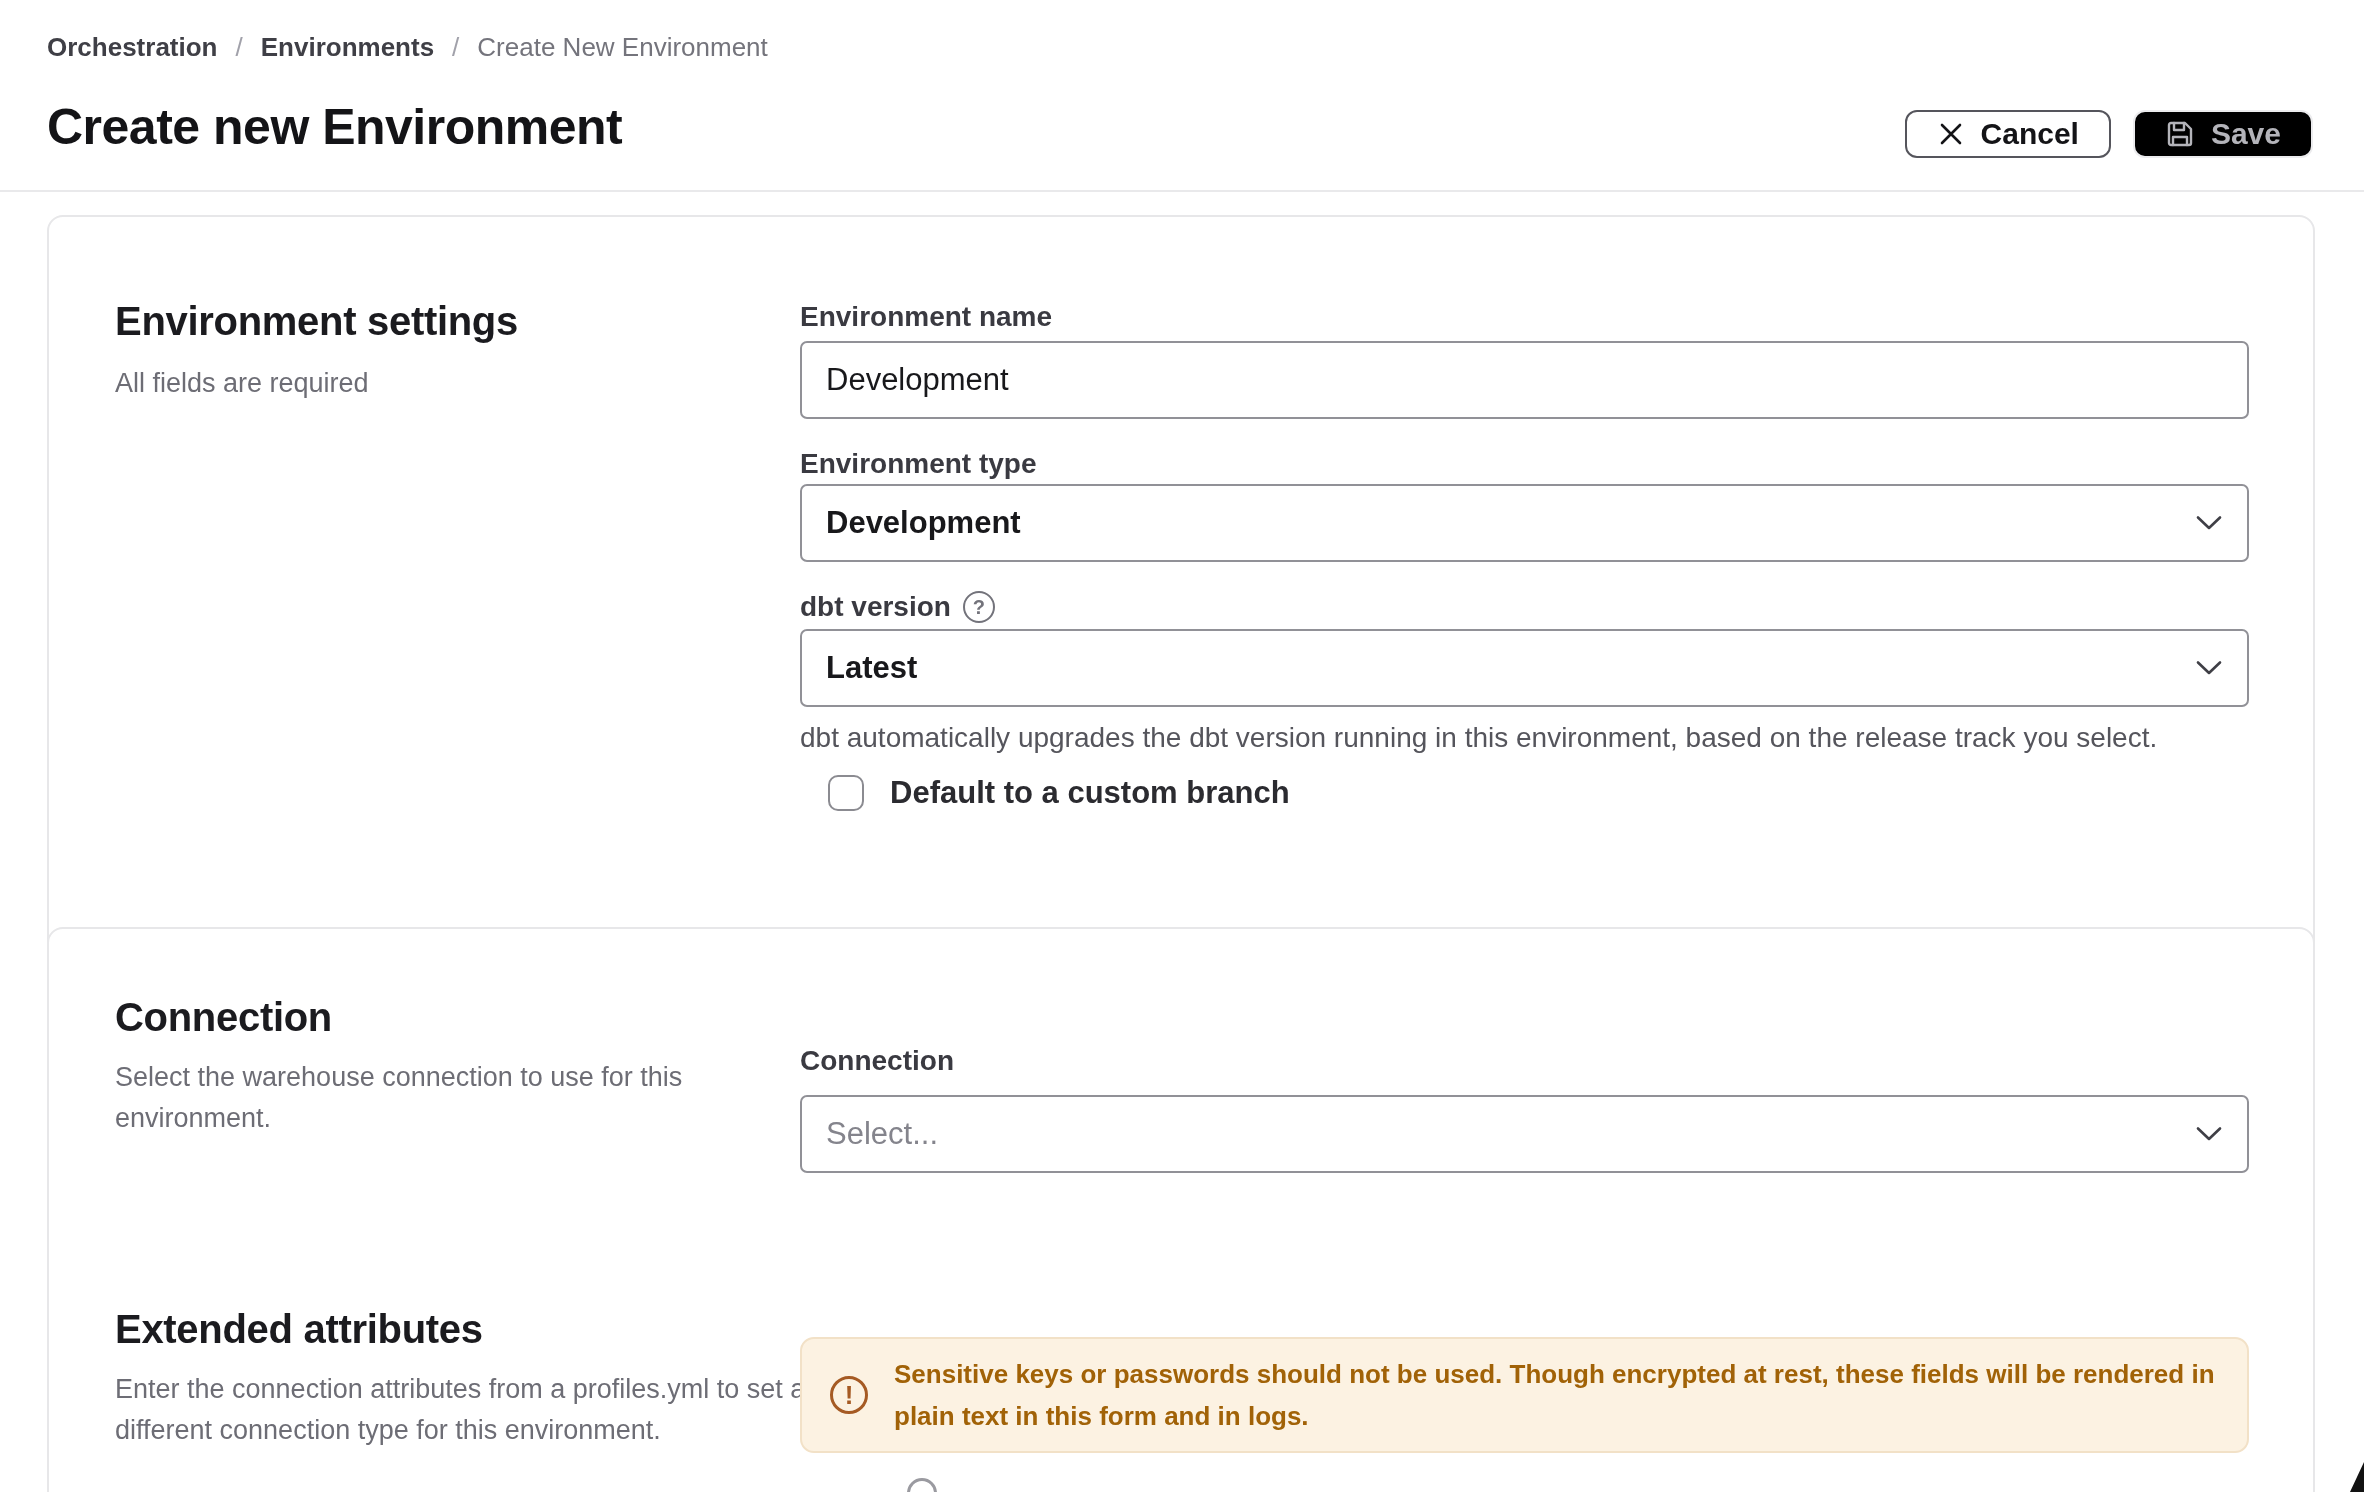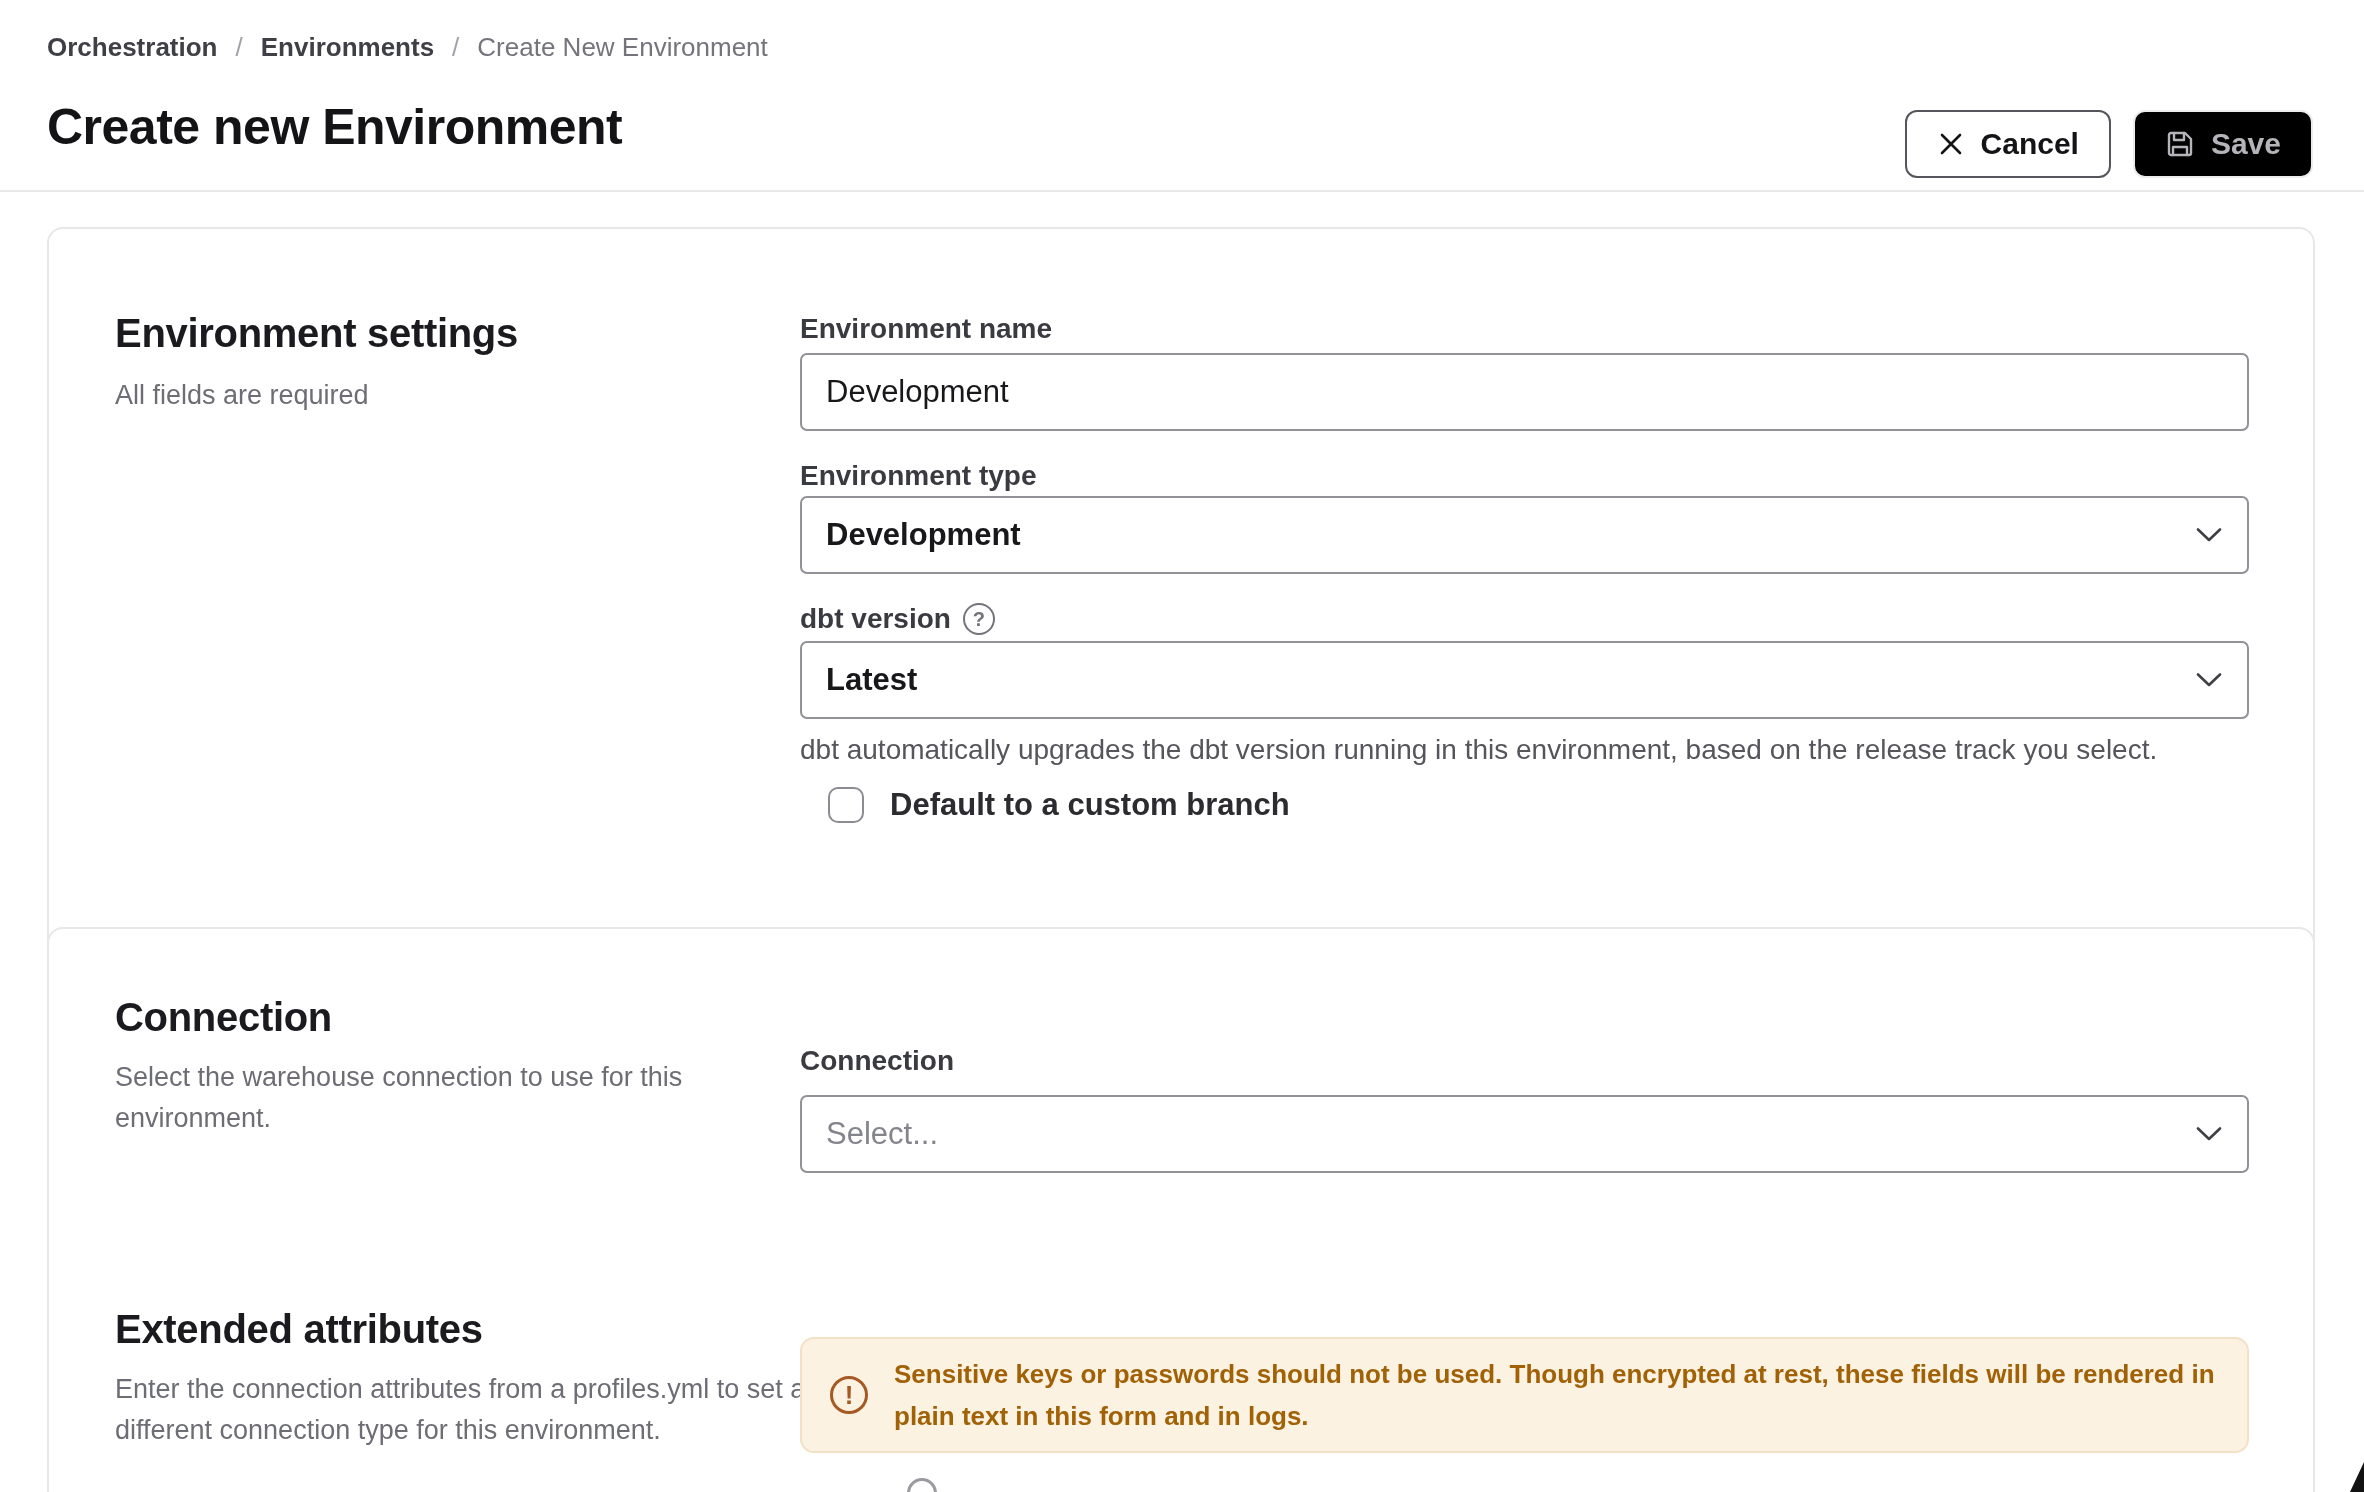--- a/index.html
+++ b/index.html
@@ -22,36 +22,36 @@
   .page-title{
     position:absolute;left:47px;top:98px;
     font-size:50px;font-weight:700;letter-spacing:-0.5px;color:#141417;
   }
   .header-actions{
     position:absolute;top:110px;right:51px;
     display:flex;gap:22px;align-items:center;
   }
   .btn{
     display:flex;align-items:center;gap:16px;
-    height:68px;padding:11px 30px;border-radius:12px;
+    height:48px;padding:11px 30px;border-radius:12px;
     font-size:30px;font-weight:600;box-sizing:border-box;
     font-family:"Liberation Sans", sans-serif;
   }
   .btn-cancel{background:#ffffff;border:2px solid #55555c;color:#141417;cursor:pointer;}
   .btn-save{background:#000000;border:2px solid #ececee;color:#b4b4ba;}
   .header-divider{
     position:absolute;left:0;top:190px;width:2364px;height:2px;background:#e9e9eb;
   }
   
   .card{
     position:absolute;left:47px;width:2268px;
     background:#ffffff;border:2px solid #e7e7e9;border-radius:16px;
     box-sizing:border-box;
   }
-  .card-settings{top:227px;height:768px;}
+  .card-settings{top:215px;height:768px;}
   .card-connection{top:927px;height:660px;}
   .section-heading{
     position:absolute;left:66px;
     font-size:40px;font-weight:600;color:#1b1b1f;letter-spacing:-0.3px;
   }
   .section-desc{
     position:absolute;left:66px;width:700px;
     font-size:27px;line-height:41px;color:#6d6d75;
   }
   

